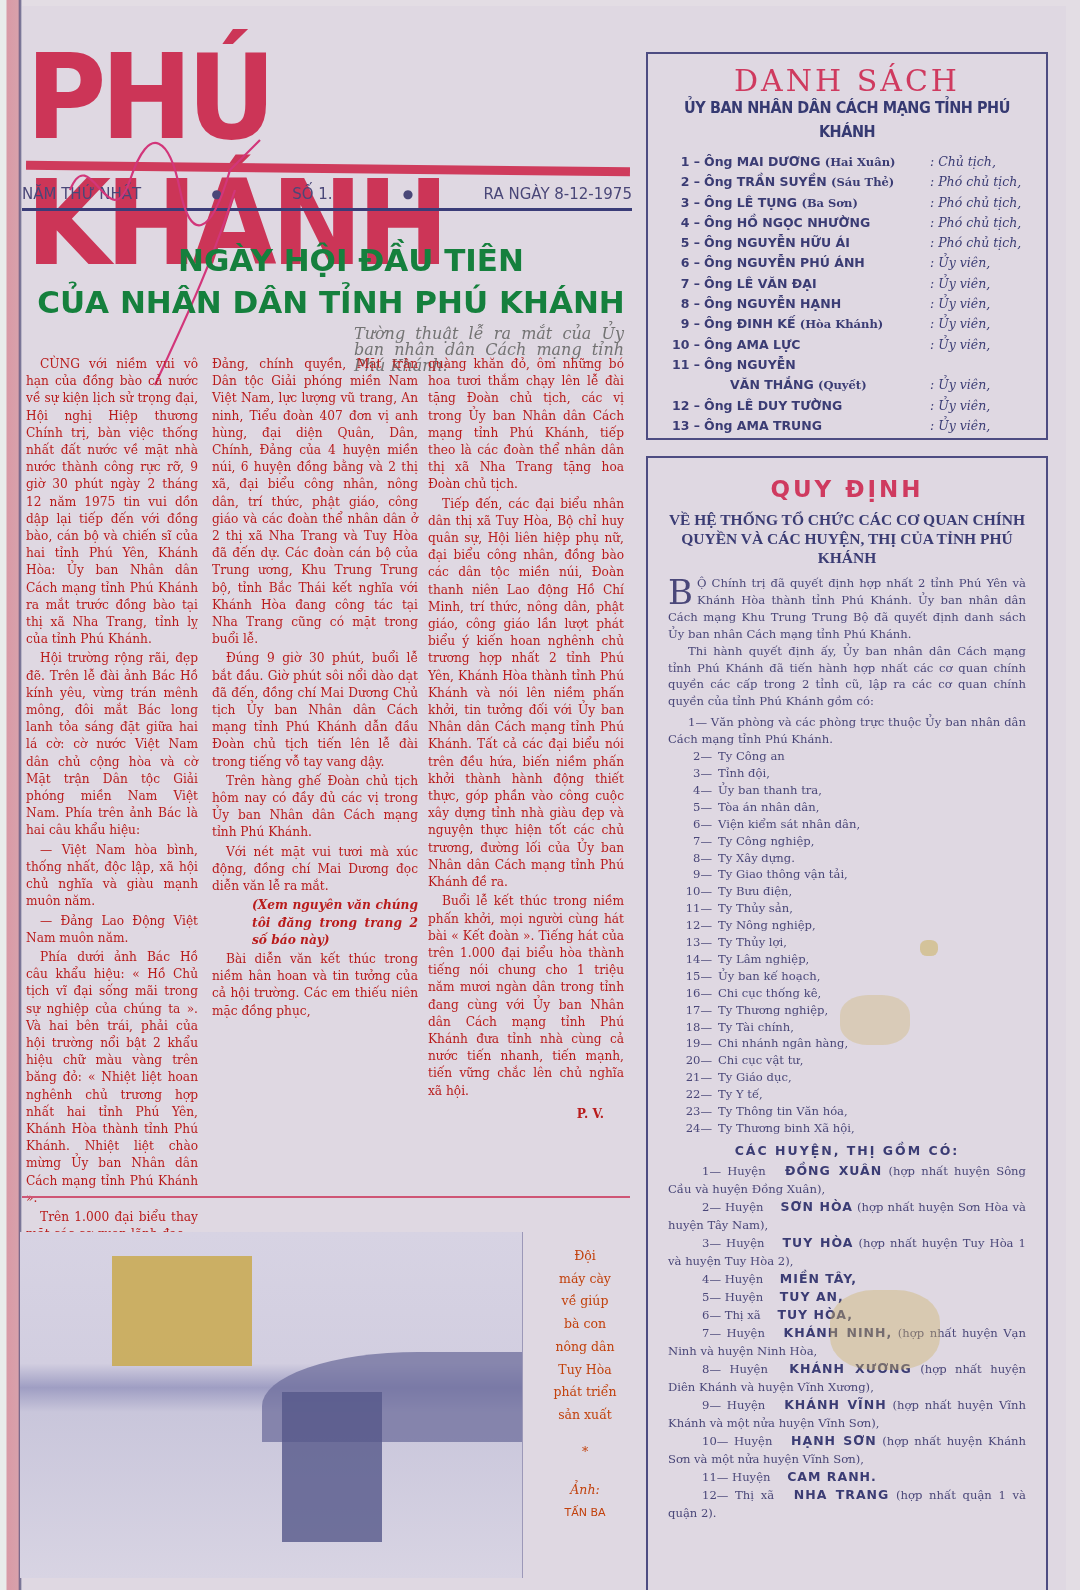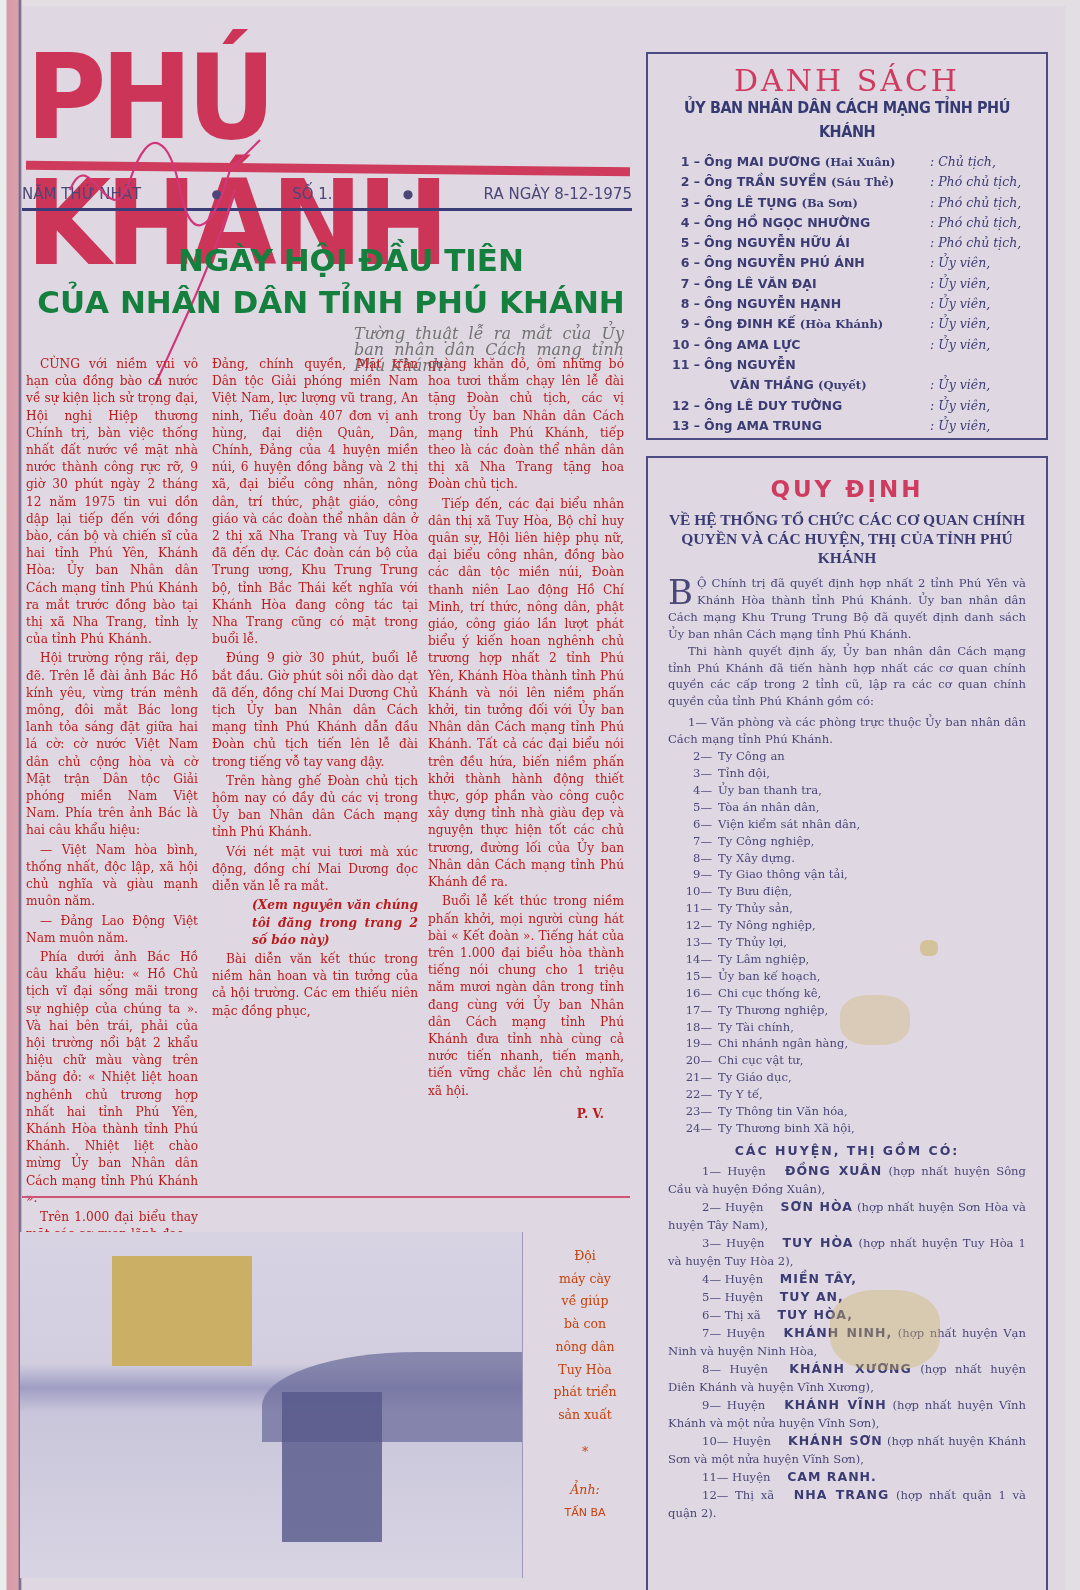--- a/index.html
+++ b/index.html
@@ -290,21 +290,21 @@
   <div id="districts" style="margin:0 20px">
       <div class="district"><span>1— Huyện</span> <span class="dn">ĐỒNG XUÂN</span> <span>(hợp nhất huyện Sông Cầu và huyện Đồng Xuân),</span></div>
       <div class="district"><span>2— Huyện</span> <span class="dn">SƠN HÒA</span> <span>(hợp nhất huyện Sơn Hòa và huyện Tây Nam),</span></div>
       <div class="district"><span>3— Huyện</span> <span class="dn">TUY HÒA</span> <span>(hợp nhất huyện Tuy Hòa 1 và huyện Tuy Hòa 2),</span></div>
       <div class="district"><span>4— Huyện</span> <span class="dn">MIỀN TÂY,</span> <span></span></div>
       <div class="district"><span>5— Huyện</span> <span class="dn">TUY AN,</span> <span></span></div>
       <div class="district"><span>6— Thị xã</span> <span class="dn">TUY HÒA,</span> <span></span></div>
       <div class="district"><span>7— Huyện</span> <span class="dn">KHÁNH NINH,</span> <span>(hợp nhất huyện Vạn Ninh và huyện Ninh Hòa,</span></div>
       <div class="district"><span>8— Huyện</span> <span class="dn">KHÁNH XƯƠNG</span> <span>(hợp nhất huyện Diên Khánh và huyện Vĩnh Xương),</span></div>
       <div class="district"><span>9— Huyện</span> <span class="dn">KHÁNH VĨNH</span> <span>(hợp nhất huyện Vĩnh Khánh và một nửa huyện Vĩnh Sơn),</span></div>
-      <div class="district"><span>10— Huyện</span> <span class="dn">KHÁNH SƠN</span> <span>(hợp nhất huyện Khánh Sơn và một nửa huyện Vĩnh Sơn),</span></div>
+      <div class="district"><span>10— Huyện</span> <span class="dn">HẠNH SƠN</span> <span>(hợp nhất huyện Khánh Sơn và một nửa huyện Vĩnh Sơn),</span></div>
       <div class="district"><span>11— Huyện</span> <span class="dn">CAM RANH.</span> <span></span></div>
       <div class="district"><span>12— Thị xã</span> <span class="dn">NHA TRANG</span> <span>(hợp nhất quận 1 và quận 2).</span></div>
     </div>
 </div>
 
 <div class="stain" style="left:920px;top:940px;width:18px;height:16px;"></div>
 <div class="stain" style="left:840px;top:995px;width:70px;height:50px;opacity:0.35"></div>
 <div class="stain" style="left:830px;top:1290px;width:110px;height:80px;opacity:0.4"></div>
 
 </body></html>

